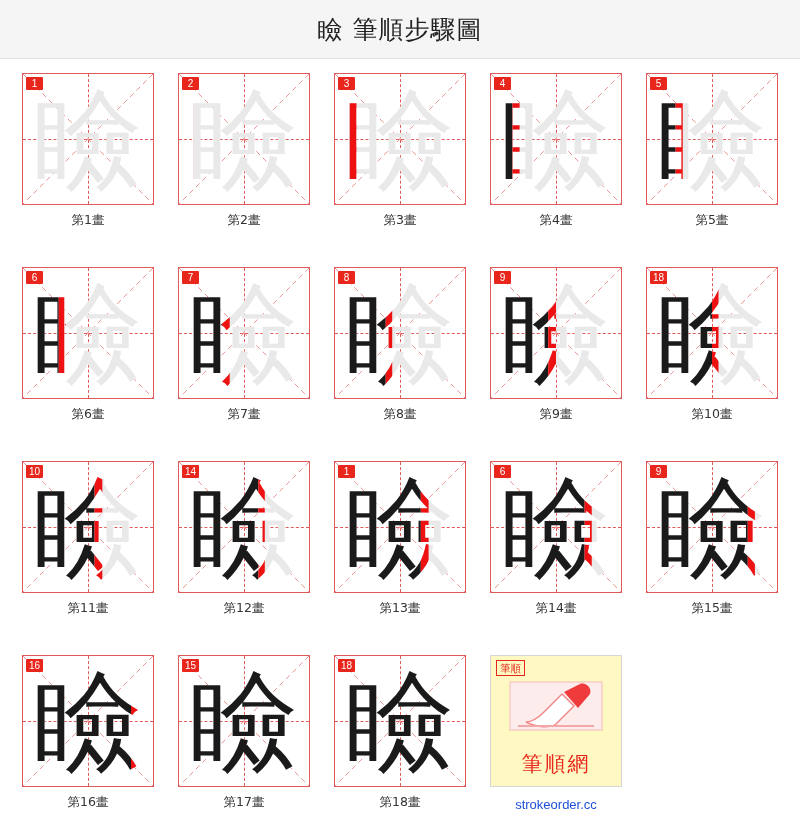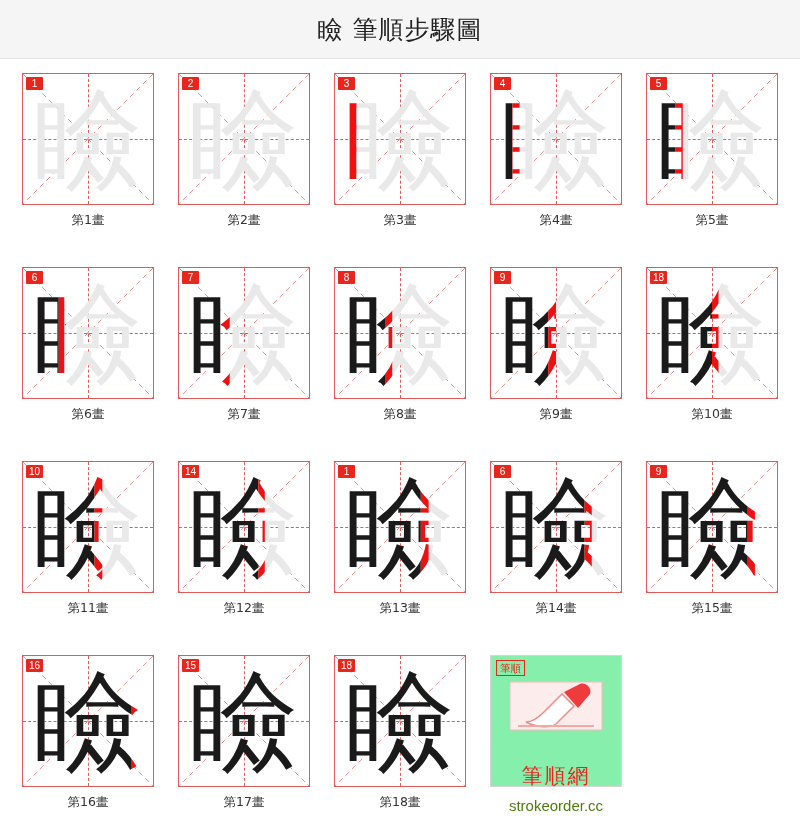--- a/index.html
+++ b/index.html
@@ -116,55 +116,54 @@
     color: #333333;
     font-family: "DejaVu Sans", sans-serif;
   }
   
   .logo-box {
     width: 132px;
     height: 132px;
     border: 1px solid #d7d7d7;
     box-sizing: border-box;
     position: relative;
-    background: #86efac;
+    background: #fef9c3;
     display: flex;
     flex-direction: column;
     align-items: center;
     justify-content: flex-start;
-    gap: 28px;
   }
   .logo-tag {
     position: absolute;
     top: 4px;
     left: 5px;
     border: 1px solid #e8261c;
     color: #e8261c;
     font-size: 10.5px;
     line-height: 14px;
     padding: 0 3px;
     font-family: "DejaVu Sans", sans-serif;
   }
   .logo-art {
     margin-top: 22px;
     width: 96px;
     height: 56px;
     position: relative;
   }
   .logo-text {
-    margin-top: 0;
+    margin-top: 16px;
     font-size: 21px;
     color: #e8261c;
     font-family: "DejaVu Sans", sans-serif;
     letter-spacing: 2px;
   }
   .site {
     margin-top: 10px;
-    font-size: 15px;
-    color: #4d7c0f;
+    font-size: 13px;
+    color: #1d4ed8;
     font-family: "Liberation Sans", sans-serif;
   }
 </style>
 </head>
 <body>
 
 <div class="page-header">
   <div class="page-title">瞼 筆順步驟圖</div>
 </div>
 

